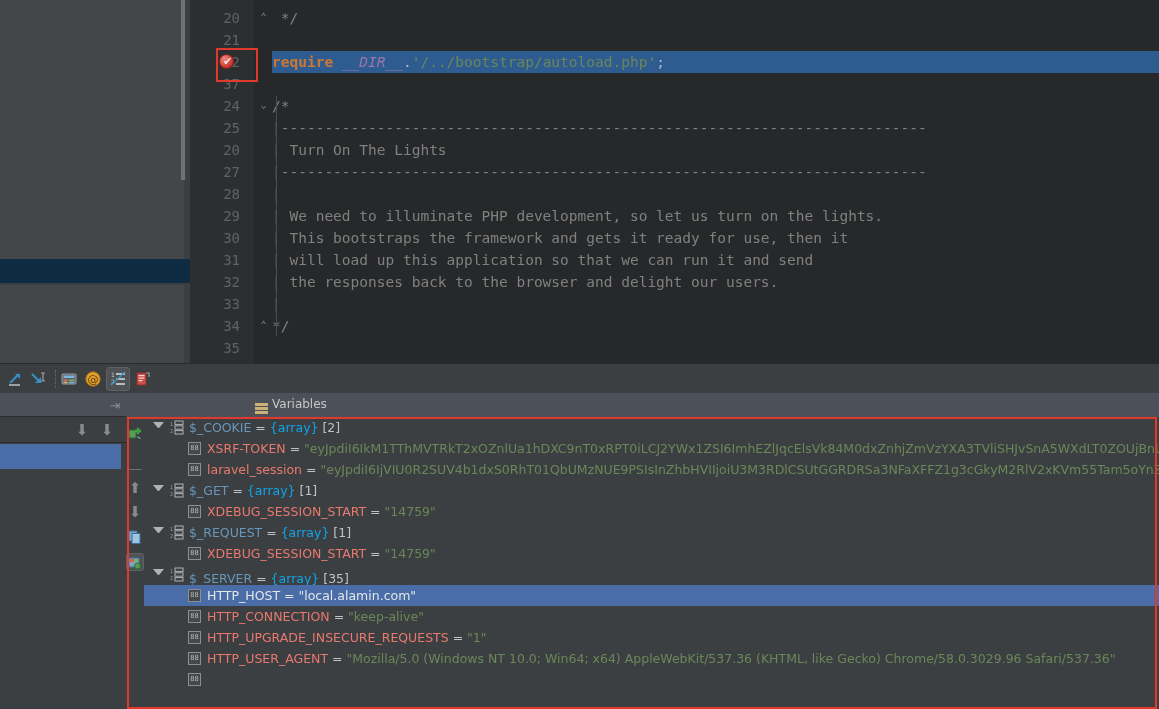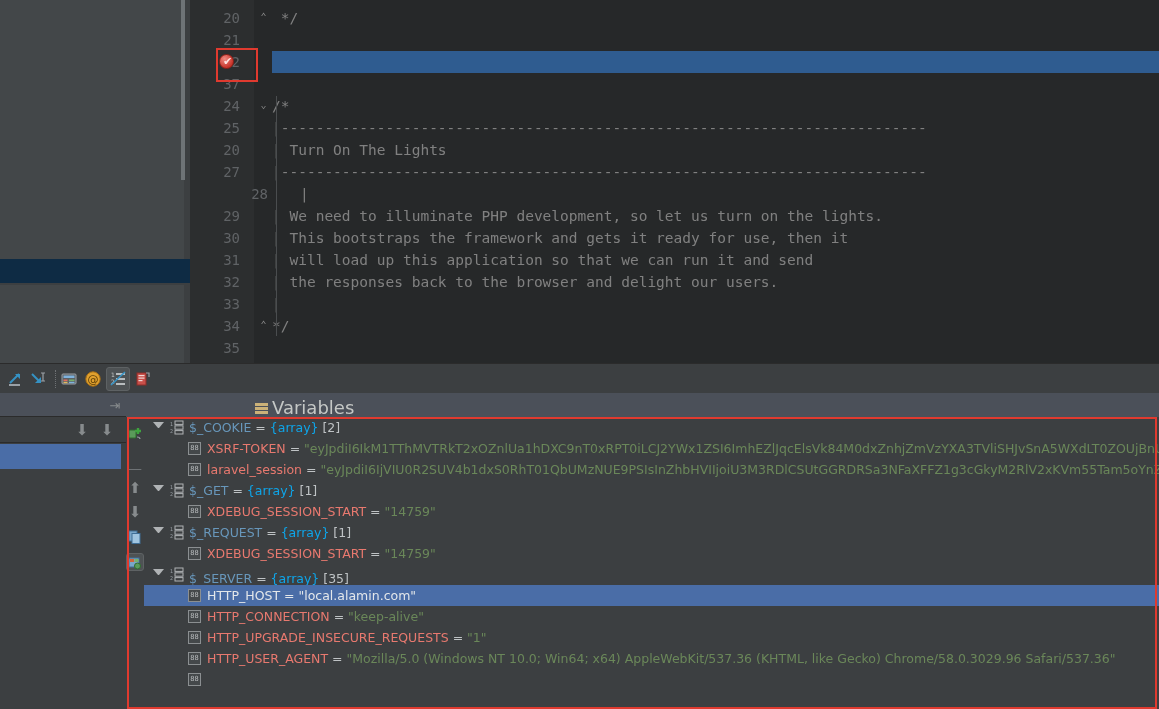--- a/index.html
+++ b/index.html
@@ -134,21 +134,21 @@
   .vtoolcol {
     position: absolute; left: 126px; top: 24px; width: 18px; height: 292px;
     background: #3c3f41;
   }
   .vheader {
     position: absolute; left: 126px; top: 0; width: 1033px; height: 24px;
     background: #4b5059;
   }
   .vheader-label {
     position: absolute; left: 146px; top: 4px;
-    color: #c5c8c6; font-size: 18px; font-family: "DejaVu Sans", sans-serif;
+    color: #c5c8c6; font-size: 12px; font-family: "DejaVu Sans", sans-serif;
   }
   .vheader-icon {
     position: absolute; left: 129px; top: 6px; width: 13px; height: 11px;
   }
   .vtree {
     position: absolute; left: 144px; top: 24px; width: 1015px; height: 292px;
     background: #3c3f41; overflow: hidden;
   }
   .vrow {
     position: absolute; left: 0; width: 1015px; height: 21px;
@@ -197,30 +197,30 @@
       <div class="left-blank-hl"></div>
       <div class="left-blank-hl2"></div>
     </div>
 
     <div class="code-pane">
       <div class="gutter"></div>
       <div class="fold-col"></div>
       <div id="code-lines">
           <div class="code-line" style="top: 7px;"><div class="ln">20</div><div class="fold-mark" style="top: 5px; color: rgb(140, 140, 140);">⌃</div><div class="ctext"><span class="comment"> */</span></div></div>
           <div class="code-line" style="top: 29px;"><div class="ln">21</div><div class="ctext"></div></div>
-          <div class="code-line" style="top: 51px;"><div class="hl-row"></div><div class="ln">22</div></div>
+          <div class="code-line" style="top: 51px;"><div class="hl-row"></div><div class="ln">22</div><div class="ctext"><span class="kw">require</span><span class="op"> </span><span class="const">__DIR__</span><span class="op">.</span><span class="str">'/../bootstrap/autoload.php'</span><span class="op">;</span></div></div>
           <div class="bp-icon" style="left: 29px; top: 54px;">
             <div class="bp-check">✔</div>
           </div>
           <div class="code-line" style="top: 73px;"><div class="ln">37</div><div class="ctext"></div></div>
           <div class="code-line" style="top: 95px;"><div class="ln">24</div><div class="fold-mark" style="top: 5px; color: rgb(140, 140, 140);">⌄</div><div class="ctext"><span class="comment">/*</span></div></div>
           <div class="code-line" style="top: 117px;"><div class="ln">25</div><div class="ctext"><span class="comment">|--------------------------------------------------------------------------</span></div></div>
           <div class="code-line" style="top: 139px;"><div class="ln">20</div><div class="ctext"><span class="comment">| Turn On The Lights</span></div></div>
           <div class="code-line" style="top: 161px;"><div class="ln">27</div><div class="ctext"><span class="comment">|--------------------------------------------------------------------------</span></div></div>
-          <div class="code-line" style="top: 183px; margin-left: 28px;"><div class="ln">28</div><div class="ctext"><span class="comment">|</span></div></div>
+          <div class="code-line" style="top: 183px;"><div class="ln">28</div><div class="ctext"><span class="comment">|</span></div></div>
           <div class="code-line" style="top: 205px;"><div class="ln">29</div><div class="ctext"><span class="comment">| We need to illuminate PHP development, so let us turn on the lights.</span></div></div>
           <div class="code-line" style="top: 227px;"><div class="ln">30</div><div class="ctext"><span class="comment">| This bootstraps the framework and gets it ready for use, then it</span></div></div>
           <div class="code-line" style="top: 249px;"><div class="ln">31</div><div class="ctext"><span class="comment">| will load up this application so that we can run it and send</span></div></div>
           <div class="code-line" style="top: 271px;"><div class="ln">32</div><div class="ctext"><span class="comment">| the responses back to the browser and delight our users.</span></div></div>
           <div class="code-line" style="top: 293px;"><div class="ln">33</div><div class="ctext"><span class="comment">|</span></div></div>
           <div class="code-line" style="top: 315px;"><div class="ln">34</div><div class="fold-mark" style="top: 5px; color: rgb(140, 140, 140);">⌃</div><div class="ctext"><span class="comment">*/</span></div></div>
           <div class="code-line" style="top: 337px;"><div class="ln">35</div><div class="ctext"></div></div>
         </div>
 
       <div class="guide" style="top:96px; height:240px;"></div>

